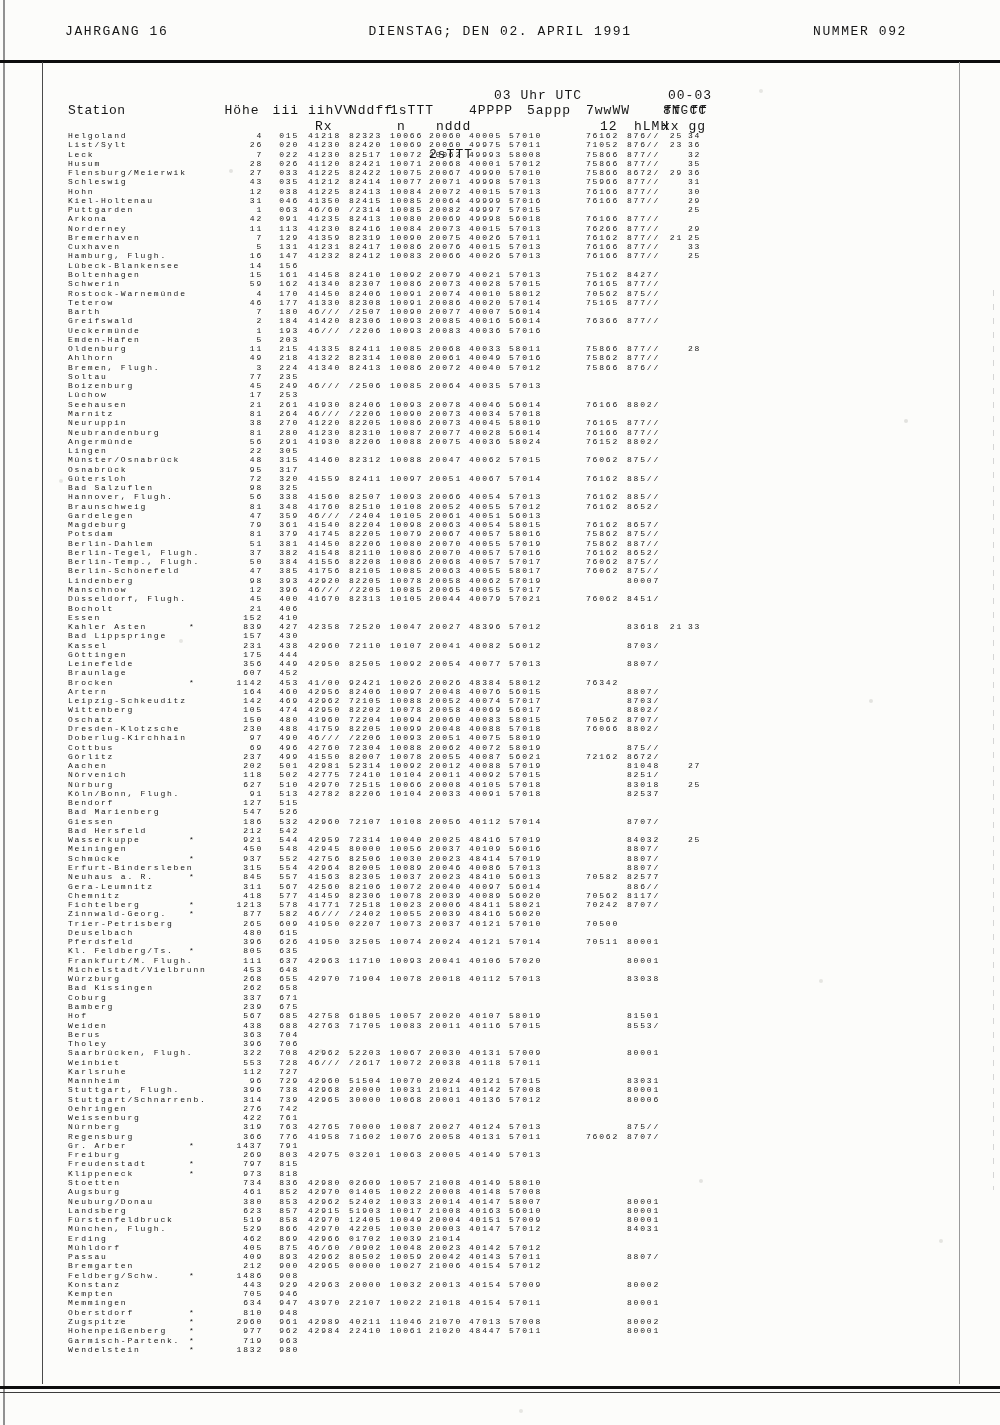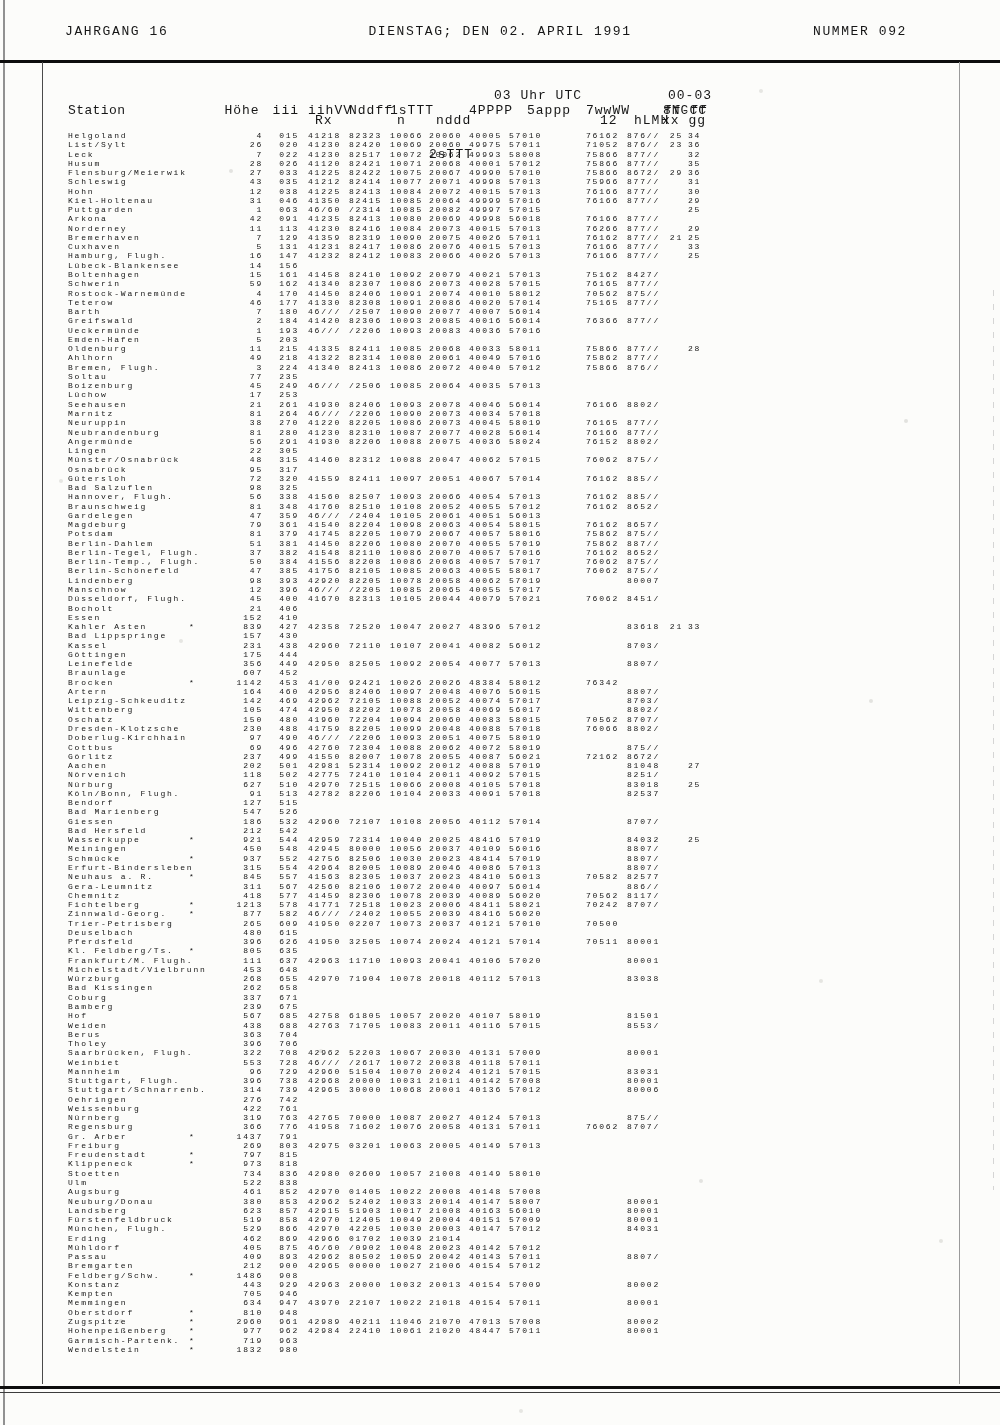--- a/index.html
+++ b/index.html
@@ -31,21 +31,21 @@
     border-left:1px solid #4a4a4a;border-right:1px solid #9a9a9a;}
   .rule-bot-1{position:absolute;left:0;top:1386px;width:1000px;height:3px;background:#0d0d0d;}
   .rule-bot-2{position:absolute;left:0;top:1391.5px;width:1000px;height:1.5px;background:#3c3c3c;}
 
   .box span{position:absolute;white-space:pre;}
   .hdr{font-size:13px;letter-spacing:1px;}
   .time-row{position:absolute;left:0;top:26px;width:100%;height:10px;}
   .h-time{left:451px;}
   .h-period{left:625px;}
   .colheads{position:absolute;left:0;top:41px;width:100%;height:26px;}
-  .l2{top:0;} .l3{top:10px;text-align:center;}
+  .l2{top:0;} .l3{top:16px;text-align:center;}
   .h-st{left:25px;letter-spacing:.4px;}
   .h-hoehe{left:178px;width:42px;text-align:center;}
   .h-iii{left:228px;width:28px;text-align:right;}
   .h-g1{left:265px;} .h-rx{left:272px;}
   .h-g2{left:306px;}
   .h-g3{left:347px;} .h-n{left:354px;}
   .h-g4{left:386px;margin-top:44px;} .h-nddd{left:393px;}
   .h-g5{left:426px;}
   .h-g6{left:484px;}
   .h-g7{left:543px;} .h-12{left:557px;}
@@ -1214,20 +1214,25 @@
         <span class="c-hoehe">553</span>
         <span class="c-iii">728</span>
         <span class="c-g1">46///</span>
         <span class="c-g2">/2617</span>
         <span class="c-g3">10072</span>
         <span class="c-g4">20038</span>
         <span class="c-g5">40118</span>
         <span class="c-g6">57011</span>
       </div>
       <div class="row">
+        <span class="c-name">Karlsruhe</span>
+        <span class="c-hoehe">112</span>
+        <span class="c-iii">727</span>
+      </div>
+      <div class="row">
         <span class="c-name">Mannheim</span>
         <span class="c-hoehe">96</span>
         <span class="c-iii">729</span>
         <span class="c-g1">42960</span>
         <span class="c-g2">51504</span>
         <span class="c-g3">10070</span>
         <span class="c-g4">20024</span>
         <span class="c-g5">40121</span>
         <span class="c-g6">57015</span>
         <span class="c-g8">83031</span>
@@ -1325,25 +1330,20 @@
         <span class="c-hoehe">734</span>
         <span class="c-iii">836</span>
         <span class="c-g1">42980</span>
         <span class="c-g2">02609</span>
         <span class="c-g3">10057</span>
         <span class="c-g4">21008</span>
         <span class="c-g5">40149</span>
         <span class="c-g6">58010</span>
       </div>
       <div class="row">
-        <span class="c-name">Ulm</span>
-        <span class="c-hoehe">522</span>
-        <span class="c-iii">838</span>
-      </div>
-      <div class="row">
         <span class="c-name">Augsburg</span>
         <span class="c-hoehe">461</span>
         <span class="c-iii">852</span>
         <span class="c-g1">42970</span>
         <span class="c-g2">01405</span>
         <span class="c-g3">10022</span>
         <span class="c-g4">20008</span>
         <span class="c-g5">40148</span>
         <span class="c-g6">57008</span>
       </div>

